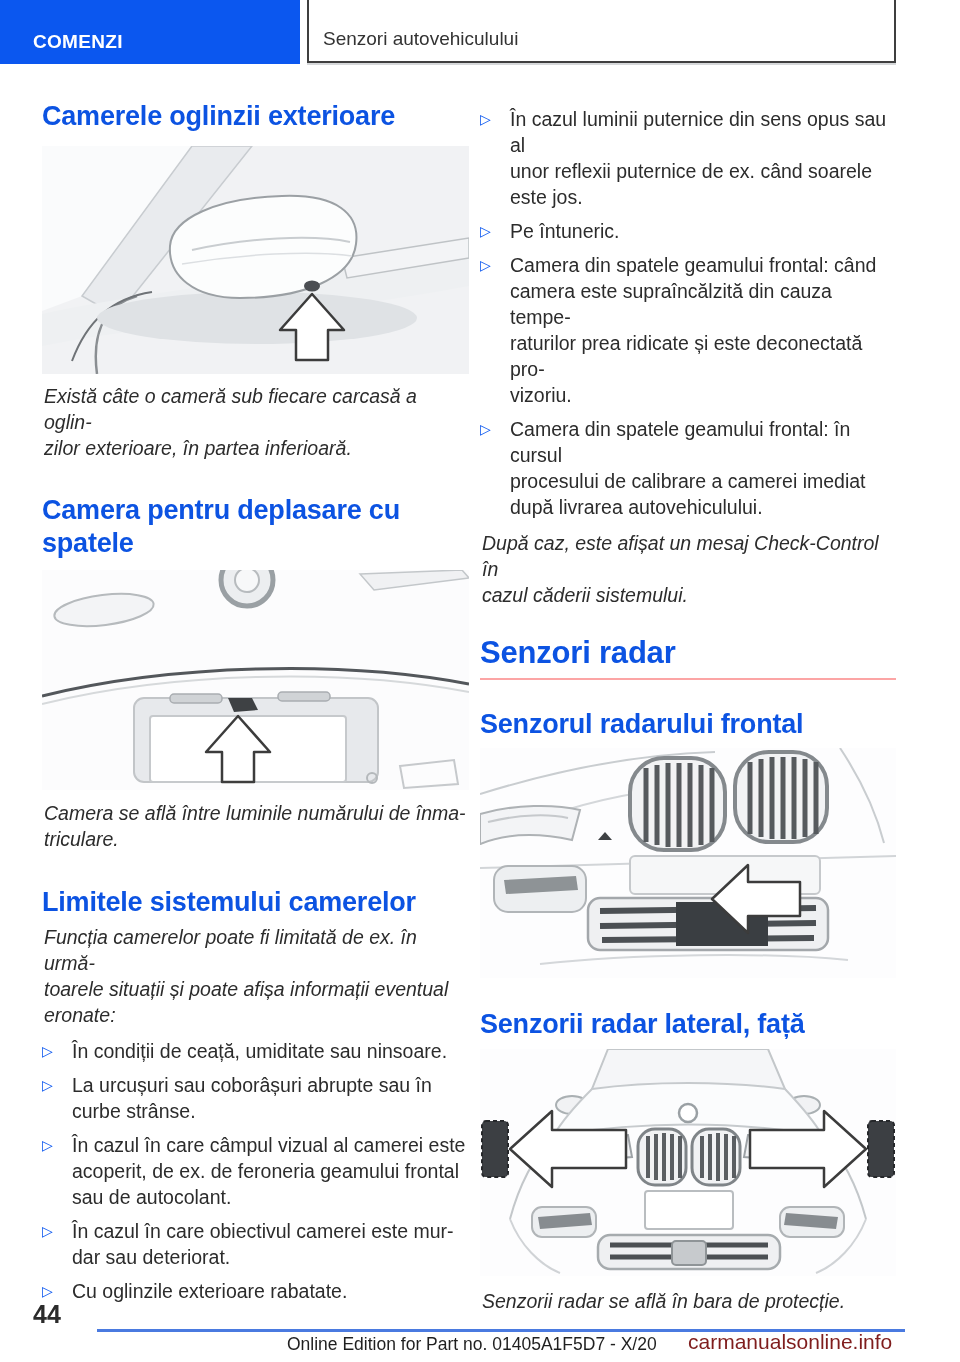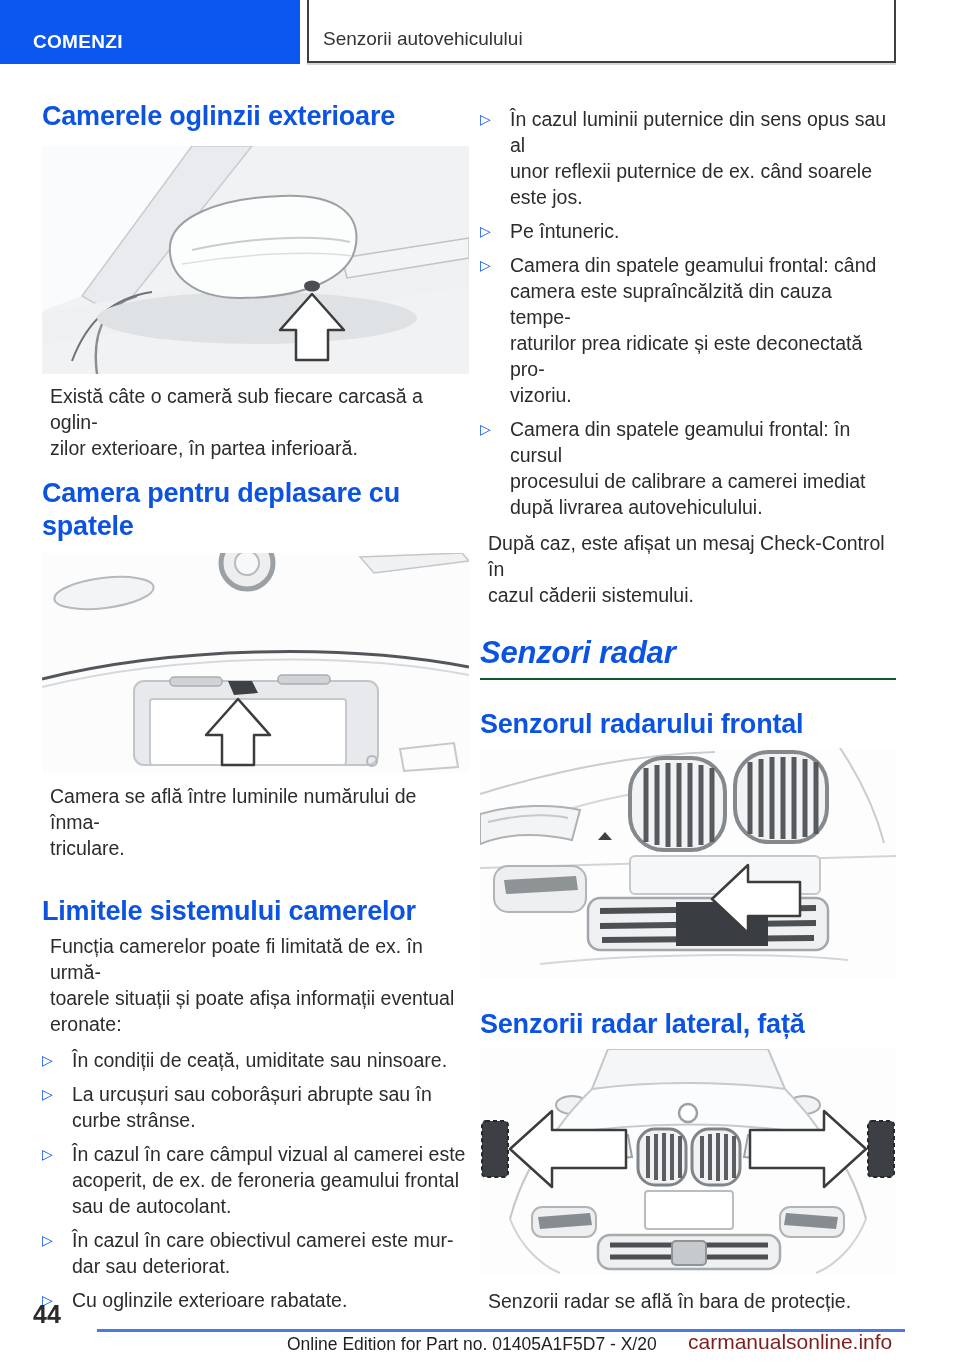--- a/index.html
+++ b/index.html
@@ -16,36 +16,36 @@
            box-shadow:0 2px 0 #d6d8da;}
   .hdr-box span{color:#333;font-size:19px;}
 
   
   .col{position:absolute;top:100px;}
   .col-left{left:42px;width:427px;}
   .col-right{left:480px;width:416px;}
 
   h1,h2{margin:0;font-weight:bold;color:#0c53e2;letter-spacing:-.2px;}
   h2{font-size:27px;line-height:33px;white-space:pre-line;}
-  h1{font-size:31px;line-height:38px;padding-bottom:6px;border-bottom:2px solid #14532d;font-style:italic;}
-
-  p{margin:8px;font-size:19.5px;line-height:26px;white-space:pre-line;}
+  h1{font-size:31px;line-height:38px;padding-bottom:6px;border-bottom:2px solid #fca5a5;}
+
+  p{margin:2px;font-size:19.5px;line-height:26px;white-space:pre-line;font-style:italic;}
 
   .fig{background:#fdfdfe;}
   .fig svg{display:block;width:100%;height:100%;}
   .fig1{height:228px;margin-top:13px;}
   .fig2{height:220px;margin-top:10px;}
   .fig3{height:230px;margin-top:7px;}
   .fig4{height:227px;margin-top:8px;}
 
   .bullet{display:flex;margin-top:8px;}
   .bullet .marker{flex:0 0 30px;color:#0b57ef;font-size:14px;line-height:26px;}
   .bullet .btxt{flex:1;font-size:19.5px;line-height:26px;white-space:pre-line;}
 
-  .mt-h2{margin-top:16px;}
+  .mt-h2{margin-top:33px;}
   .mt-h2b{margin-top:34px;}
   .mt-p{margin-top:9px;}
   .mt-ps{margin-top:5px;}
   .mt-b1{margin-top:10px;}
   .mt-rb1{margin-top:6px;}
   .mt-rp{margin-top:10px;}
   .mt-h1{margin-top:26px;}
   .mt-h2r{margin-top:28px;}
   .mt-h2r2{margin-top:30px;}
   .mt-cap{margin-top:8px;}
@@ -59,21 +59,21 @@
 </style>
 </head>
 <body>
 
 <div class="page">
 
   <div class="hdr-blue">
     <span>COMENZI</span>
   </div>
   <div class="hdr-box">
-    <span>Senzorii autovehiculului</span>
+    <span>Senzori autovehiculului</span>
   </div>
 
   <section class="col col-left">
     <h2>Camerele oglinzii exterioare</h2>
 
     <div class="fig fig1">
       <svg viewBox="0 0 427 228">
         <rect width="427" height="228" fill="#f1f2f4"></rect>
         <path d="M0,0 L150,0 L40,150 L0,165 Z" fill="#fafbfc"></path>
         <path d="M150,0 L210,0 L75,170 L40,150 Z" fill="#e9ebee" stroke="#c8ccd0" stroke-width="1.5"></path>

